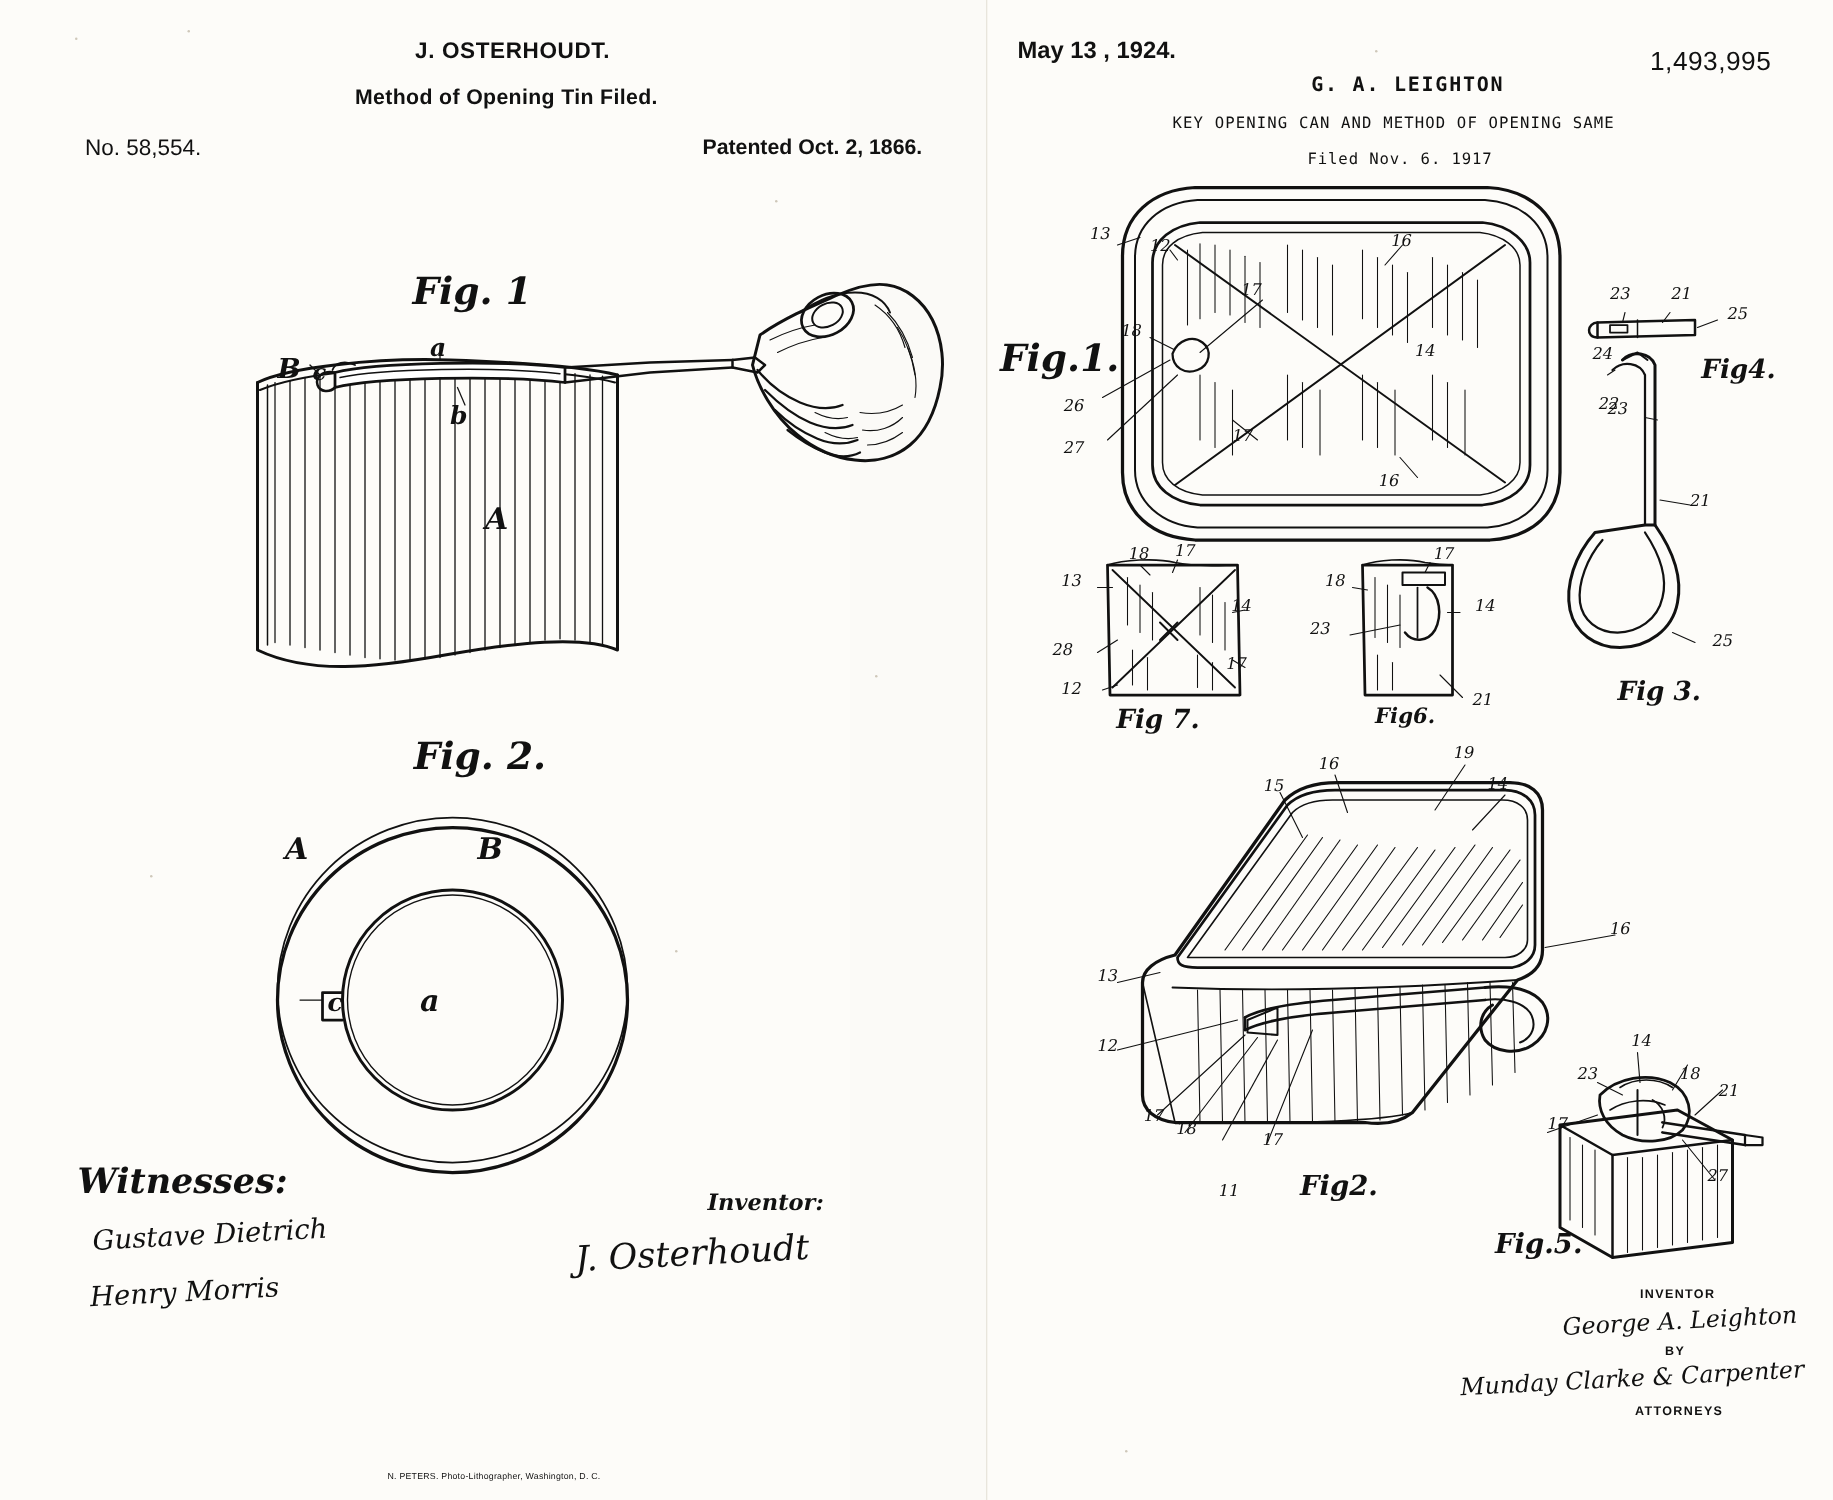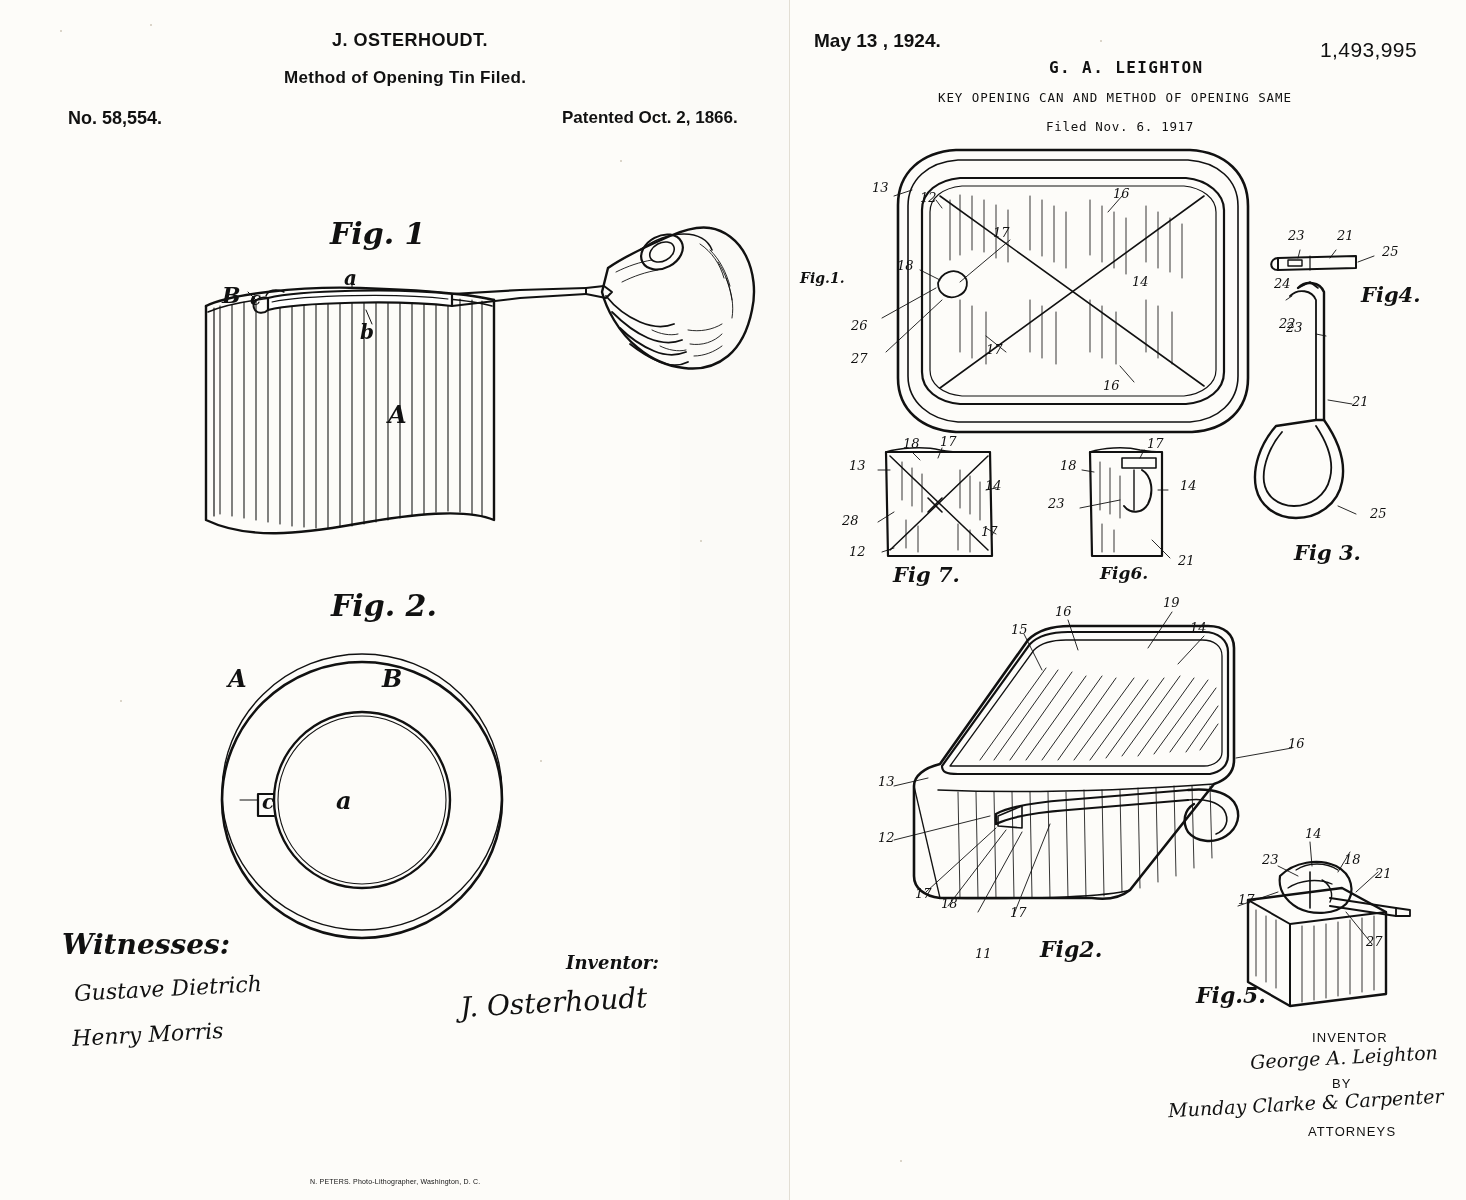--- a/index.html
+++ b/index.html
@@ -45,21 +45,21 @@
   #hdr-inventor-left {
     left: 332px; top: 30px;
     font-size: 18px; font-weight: bold; letter-spacing: 0.5px;
   }
   #hdr-title-left {
     left: 284px; top: 68px;
     font-size: 17px; font-weight: bold; letter-spacing: 0.3px;
   }
   #hdr-number-left {
     left: 68px; top: 108px;
-    font-size: 18px; font-weight: bold;
+    font-size: 18px; font-weight: normal;
   }
   #hdr-date-left {
     left: 562px; top: 108px;
     font-size: 17px; font-weight: bold;
   }
 
   
   #hdr-date-right {
     left: 814px; top: 30px;
     font-size: 19px; font-weight: bold;
@@ -114,22 +114,22 @@
   }
   .sig-head {
     position: absolute;
     font-family: "DejaVu Serif", serif;
     font-style: italic;
     font-weight: bold;
     white-space: nowrap;
   }
   .caps-small {
     position: absolute;
-    font-size: 13px;
-    font-weight: normal;
+    font-size: 10px;
+    font-weight: bold;
     letter-spacing: 1.1px;
     white-space: nowrap;
   }
   #footer-credit {
     left: 310px; top: 1178px;
     font-size: 7px; letter-spacing: 0.2px;
     white-space: nowrap;
   }
   svg { overflow: visible; }
   .speck {
@@ -511,21 +511,21 @@
         <path d="M488,866 L508,876"></path>
         <path d="M520,842 L522,866"></path>
         <path d="M560,852 L548,872"></path>
         <path d="M448,906 L488,892"></path>
         <path d="M588,872 L566,892"></path>
         <path d="M582,944 L556,912"></path>
       </g>
     </g>
   </svg>
 
-  <div class="figlabel" style="left:800px; top:270px; font-size:14px;">Fig.1.</div>
+  <div class="figlabel" style="left:800px; top:270px; font-size:30px;">Fig.1.</div>
   <div class="ref" style="left:872px; top:180px;">13</div>
   <div class="ref" style="left:920px; top:190px;">12</div>
   <div class="ref" style="left:1113px; top:186px;">16</div>
   <div class="ref" style="left:993px; top:225px;">17</div>
   <div class="ref" style="left:897px; top:258px;">18</div>
   <div class="ref" style="left:1132px; top:274px;">14</div>
   <div class="ref" style="left:851px; top:318px;">26</div>
   <div class="ref" style="left:851px; top:351px;">27</div>
   <div class="ref" style="left:986px; top:342px;">17</div>
   <div class="ref" style="left:1103px; top:378px;">16</div>

